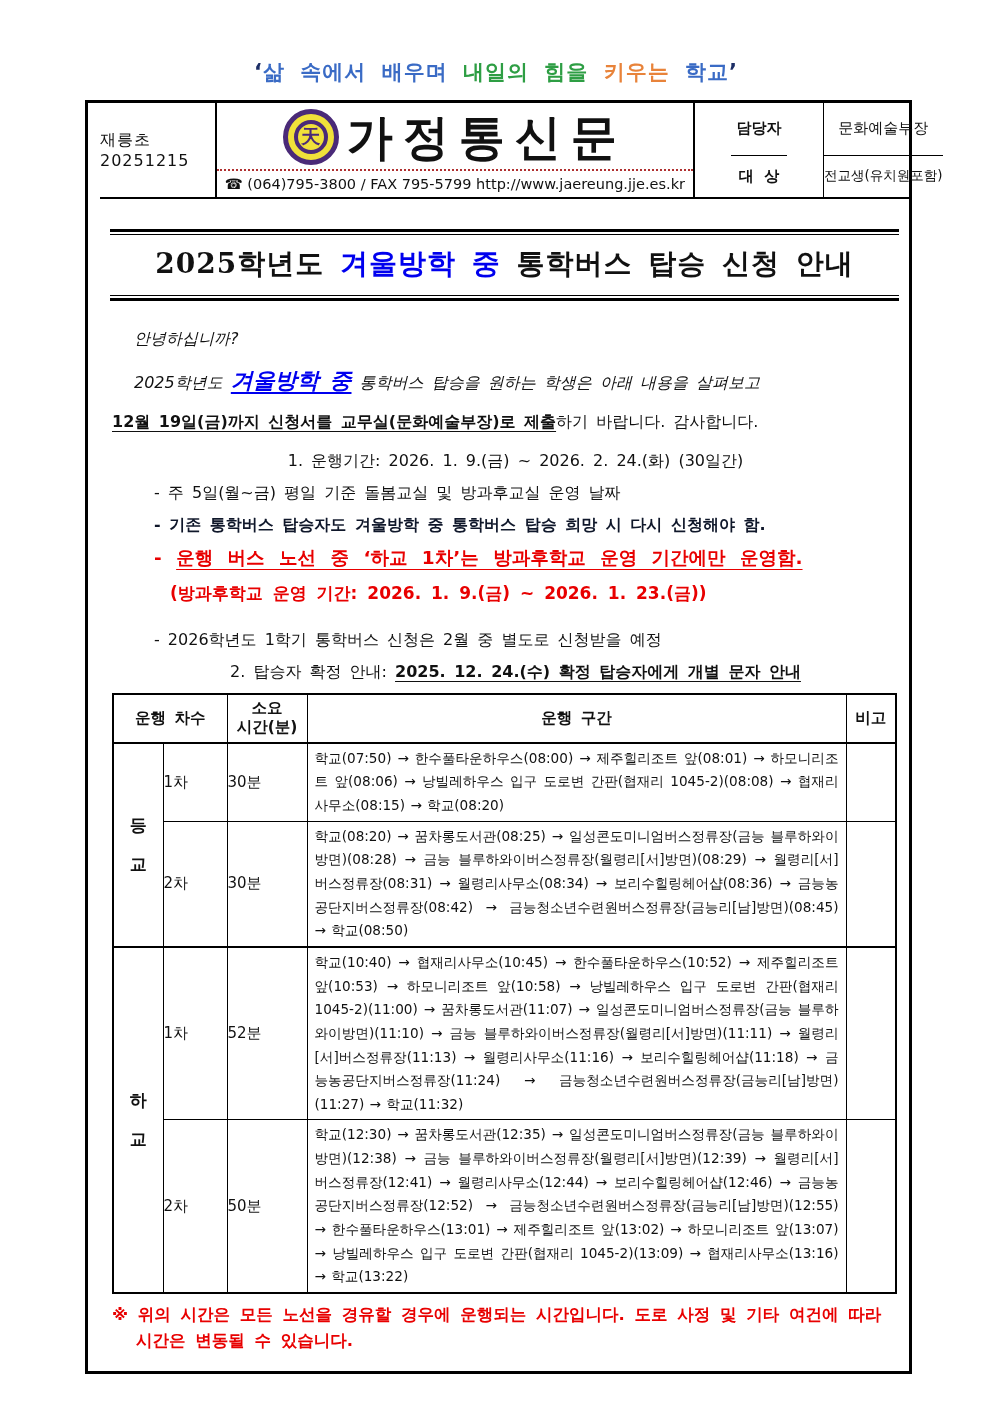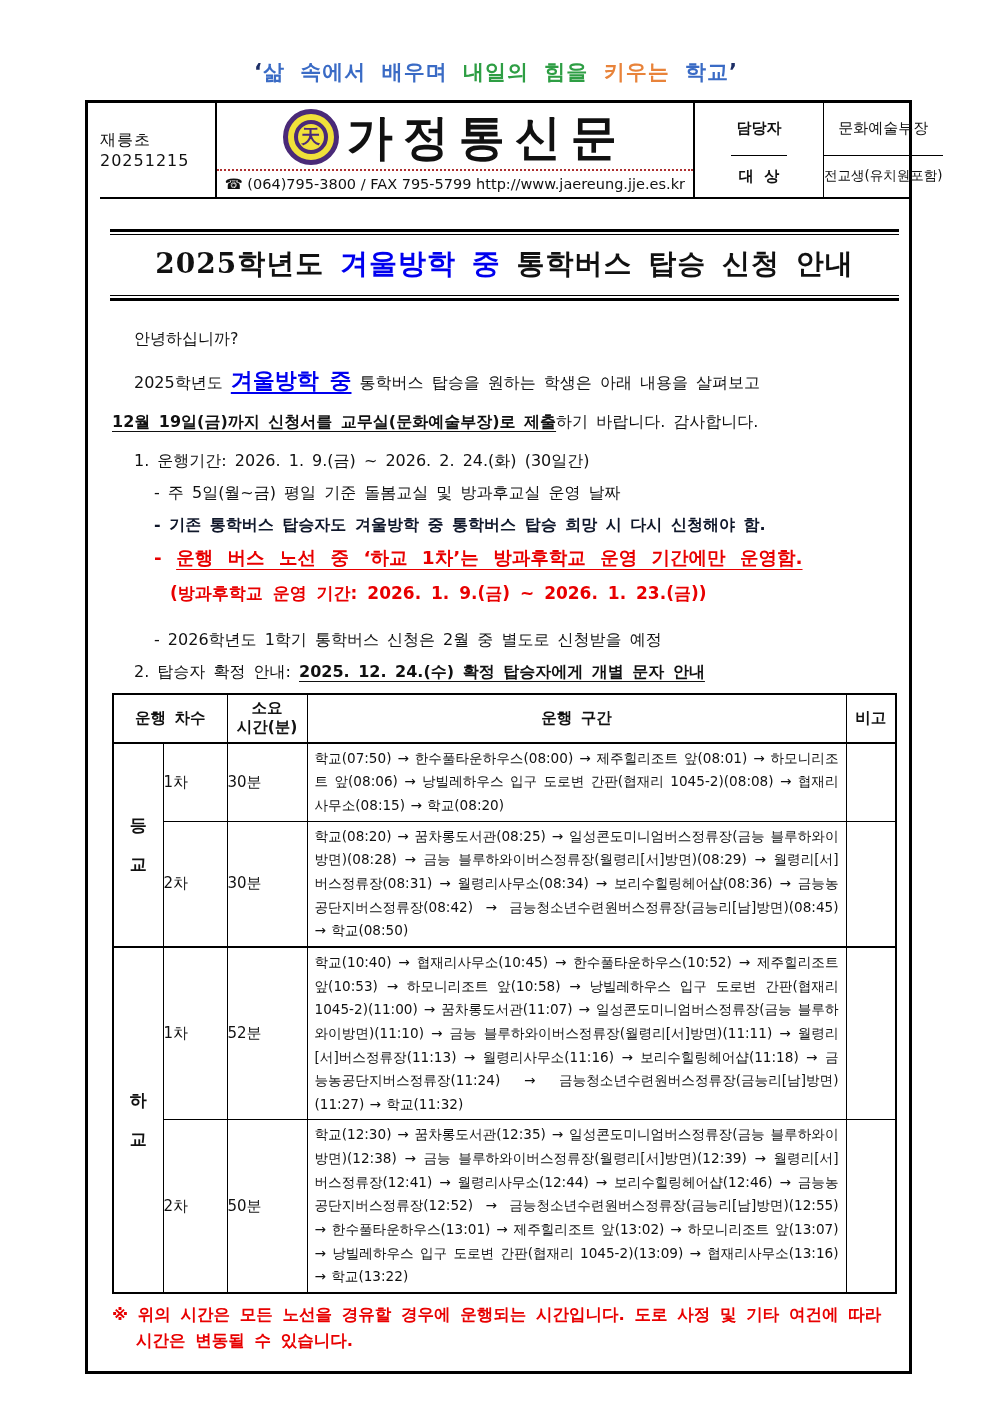--- a/index.html
+++ b/index.html
@@ -83,29 +83,29 @@
     margin:2px 0; border-top:1px solid #000; border-bottom:1px solid #000;
     padding:10px 0 12px; text-align:center;
     font-family:"DejaVu Serif","Liberation Serif",serif;
     font-size:28px; font-weight:bold; letter-spacing:1px; word-spacing:5px;
   }
   .blue { color:#0000ee; }
 
   
   .content { padding:26px 12px 0 12px; font-size:16px; word-spacing:3px; }
   .para { line-height:1.55; margin-bottom:12px; }
-  .indent1 { padding-left:22px; }
+  .indent1 { padding-left:22px;font-style:italic; }
   .big-blue {
     color:#0000ee; font-weight:bold; font-size:22px;
     text-decoration:underline; text-underline-offset:4px;
   }
   .u-bold { font-weight:bold; text-decoration:underline; text-underline-offset:4px; }
 
   .list { margin-top:14px; }
-  .li-num { padding-left:22px; line-height:1.45; margin-bottom:9px; }
+  .li-num { padding-left:22px; line-height:1.45; margin-bottom:9px;text-align:center; }
   .li-dash { padding-left:42px; line-height:1.45; margin-bottom:9px; }
   .li-paren { padding-left:58px; line-height:1.45; margin-bottom:22px; }
   .red { color:#0f172a; font-weight:bold; }
   .red-big {
     color:#e80000; font-weight:bold; font-size:18.5px; word-spacing:8px;
   }
   .red-big .u { text-decoration:underline; text-underline-offset:5px; }
   .red-paren { color:#e80000; font-weight:bold; font-size:17px; word-spacing:4px; }
 
   

